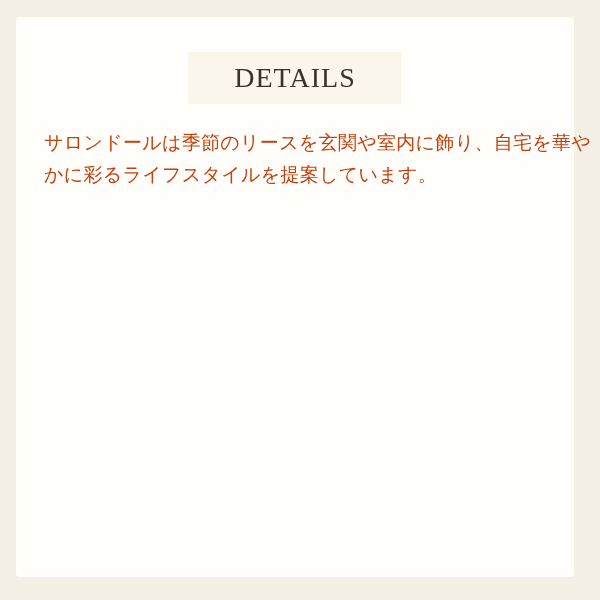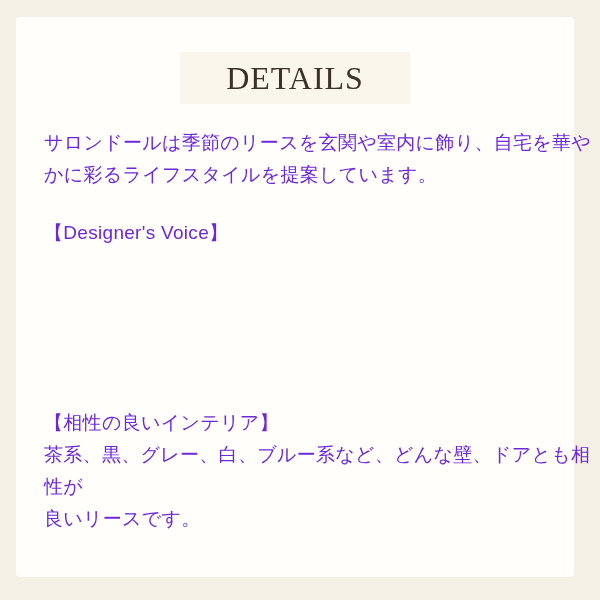--- a/index.html
+++ b/index.html
@@ -28,33 +28,33 @@
     top: 35px;
     left: 50%;
     transform: translateX(-50%);
     height: 52px;
     padding: 0 46px;
     background: #faf6ec;
     white-space: nowrap;
   }
   .title {
     font-family: "Liberation Serif", serif;
-    font-size: 32px;
+    font-size: 28px;
     line-height: 52px;
     letter-spacing: 1px;
     color: #3b322a;
   }
   .body-block {
     position: absolute;
     left: 28px;
     width: 548px;
     font-size: 19px;
     line-height: 32px;
     letter-spacing: 0.3px;
-    color: #6d28d9;
+    color: #c2410c;
   }
   .lines {
     white-space: pre-line;
   }
   .block-intro    { top: 110px; }
   .block-voice    { top: 200px; }
   .block-interior { top: 390px; }
 </style>
 </head>
 <body>
@@ -65,23 +65,17 @@
     <div class="title-band">
       <span class="title">DETAILS</span>
     </div>
 
     <div class="body-block block-intro">
       <div class="lines">サロンドールは季節のリースを玄関や室内に飾り、自宅を華や
 かに彩るライフスタイルを提案しています。</div>
     </div>
 
     <div class="body-block block-voice">
-      <div>【Designer's Voice】</div>
     </div>
 
-    <div class="body-block block-interior">
-      <div>【相性の良いインテリア】</div>
-      <div class="lines">茶系、黒、グレー、白、ブルー系など、どんな壁、ドアとも相性が
-良いリースです。</div>
-    </div>
 
   </div>
 </div>
 
 </body></html>

